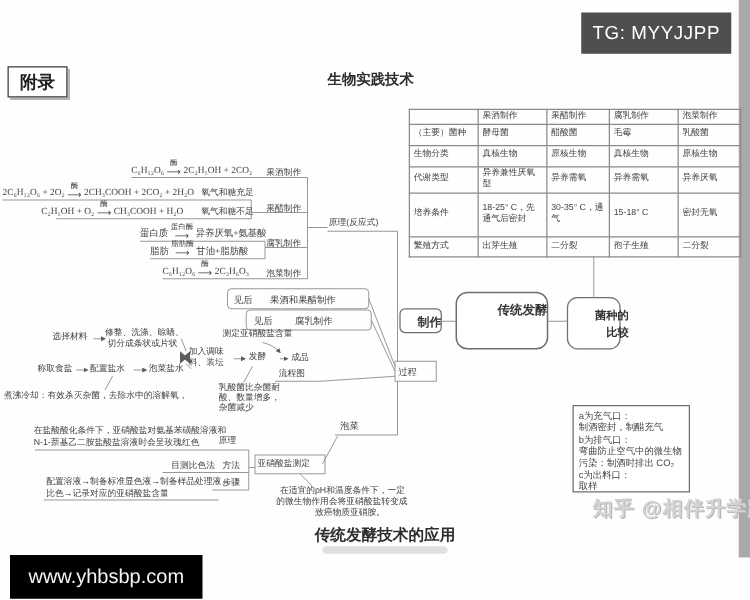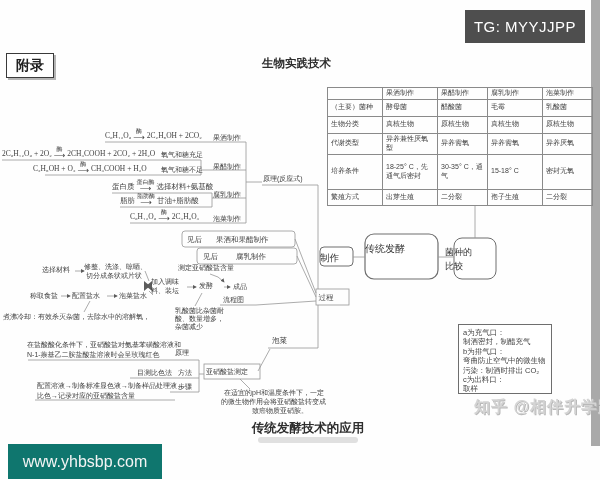--- a/index.html
+++ b/index.html
@@ -7,36 +7,36 @@
          font-family:"Liberation Sans",sans-serif;color:#3f3f3f;}
   .abs{position:absolute;white-space:nowrap;}
   .cn{font-size:7px;line-height:8.5px;color:#3f3f3f;}
   .cn8{font-size:7.5px;line-height:9px;color:#3f3f3f;}
   .eq{display:flex;align-items:flex-end;gap:2px;font-family:"Liberation Serif",serif;
       font-size:7.5px;line-height:9px;color:#3f3f3f;}
   .rxstack{display:inline-flex;flex-direction:column;align-items:center;transform:translateY(1px);}
   .rxstack .enz{font-size:6px;line-height:5px;font-family:"Liberation Sans",sans-serif;}
   .rxstack .ar{font-size:8px;line-height:7px;}
   .tag{font-size:7px;color:#3f3f3f;}
-  .boxtext{text-align:left;font-weight:normal;color:#333;}
+  .boxtext{text-align:right;font-weight:bold;color:#333;}
   #tgbadge{left:465px;top:10px;width:120px;height:33px;background:#4e4e4e;color:#fff;
            font-size:15px;line-height:33px;text-align:center;letter-spacing:.5px;}
   #appendix{left:6px;top:53px;width:46px;height:23px;border:1.5px solid #3a3a3a;background:#fff;
             box-shadow:2px 2px 0 rgba(120,120,120,.55);font-size:14px;font-weight:bold;
             text-align:center;line-height:23px;color:#222;}
   #pagetitle{left:262px;top:56px;font-size:11.5px;font-weight:bold;color:#2e2e2e;}
   table.cmp{position:absolute;left:327px;top:87px;border-collapse:collapse;table-layout:fixed;}
   table.cmp td{border:1px solid #8a8a8a;font-size:7px;line-height:8.5px;padding:1px 3px;
                vertical-align:middle;color:#3f3f3f;overflow:hidden;}
   #devicebox{left:458px;top:324px;width:84px;height:62px;border:1px solid #6e6e6e;background:#fff;
              padding:3px 4px;font-size:7.5px;line-height:9.4px;white-space:normal;color:#3f3f3f;}
   #footertitle{left:238px;top:420px;width:140px;text-align:center;font-size:12.5px;
                font-weight:bold;color:#2e2e2e;}
   #smudge{left:258px;top:437px;width:100px;height:6px;background:#e0e0e0;border-radius:3px;}
-  #sitebar{left:8px;top:444px;width:154px;height:35px;background:#0f766e;color:#f4f4f4;
+  #sitebar{left:8px;top:444px;width:154px;height:35px;background:#000000;color:#f4f4f4;
            font-size:16px;line-height:35px;text-align:center;}
   #zhihu{left:438px;top:397px;font-size:16px;font-weight:bold;color:#d4d4d4;
          text-shadow:1px 1px 0 #b9b9b9;letter-spacing:1px;margin-left:36px;}
   #scrollbar{left:591px;top:0;width:9px;height:446px;background:#a9a9a9;}
   svg#lines{position:absolute;left:0;top:0;z-index:0;}
   .abs,#devicebox,table.cmp{z-index:1;}
 </style>
 </head>
 <body>
 
@@ -143,21 +143,21 @@
   </div>
   <div class="abs cn" style="left:161px;top:166px">氧气和糖不足</div>
   <div class="abs tag" style="left:213px;top:162px">果醋制作</div>
 
   <div class="abs eq" style="left:112px;top:179px">
     <span>蛋白质</span>
     <span class="rxstack">
         <span class="enz">蛋白酶</span>
         <span class="ar">⟶</span>
       </span>
-    <span>选择材料+氨基酸</span>
+    <span>异养厌氧+氨基酸</span>
   </div>
   <div class="abs eq" style="left:120px;top:193px">
     <span>脂肪</span>
     <span class="rxstack">
         <span class="enz">脂肪酶</span>
         <span class="ar">⟶</span>
       </span>
     <span>甘油+脂肪酸</span>
   </div>
   <div class="abs tag" style="left:213px;top:190px">腐乳制作</div>
@@ -225,21 +225,21 @@
       <td>孢子生殖</td>
       <td>二分裂</td>
     </tr>
   </tbody>
     </table>
 
   <div class="abs boxtext" style="left:320px;top:252px;width:33px;font-size:9.5px">制作</div>
   <div class="abs boxtext" style="left:365px;top:241px;width:73px;font-size:10px;line-height:16px">
     <div>传统发酵</div>
   </div>
-  <div class="abs boxtext" style="left:445px;top:245px;width:36px;font-size:9px;line-height:14px">
+  <div class="abs boxtext" style="left:467px;top:245px;width:36px;font-size:9px;line-height:14px">
     <div>菌种的</div>
     <div>比较</div>
   </div>
   <div class="abs cn8" style="left:316px;top:293px;width:20px;text-align:center">过程</div>
 
   <div class="abs cn8" style="left:187px;top:235px">见后</div>
   <div class="abs cn8" style="left:216px;top:235px">果酒和果醋制作</div>
   <div class="abs cn8" style="left:203px;top:252px">见后</div>
   <div class="abs cn8" style="left:236px;top:252px">腐乳制作</div>
   <div class="abs cn8" style="left:272px;top:336px">泡菜</div>

